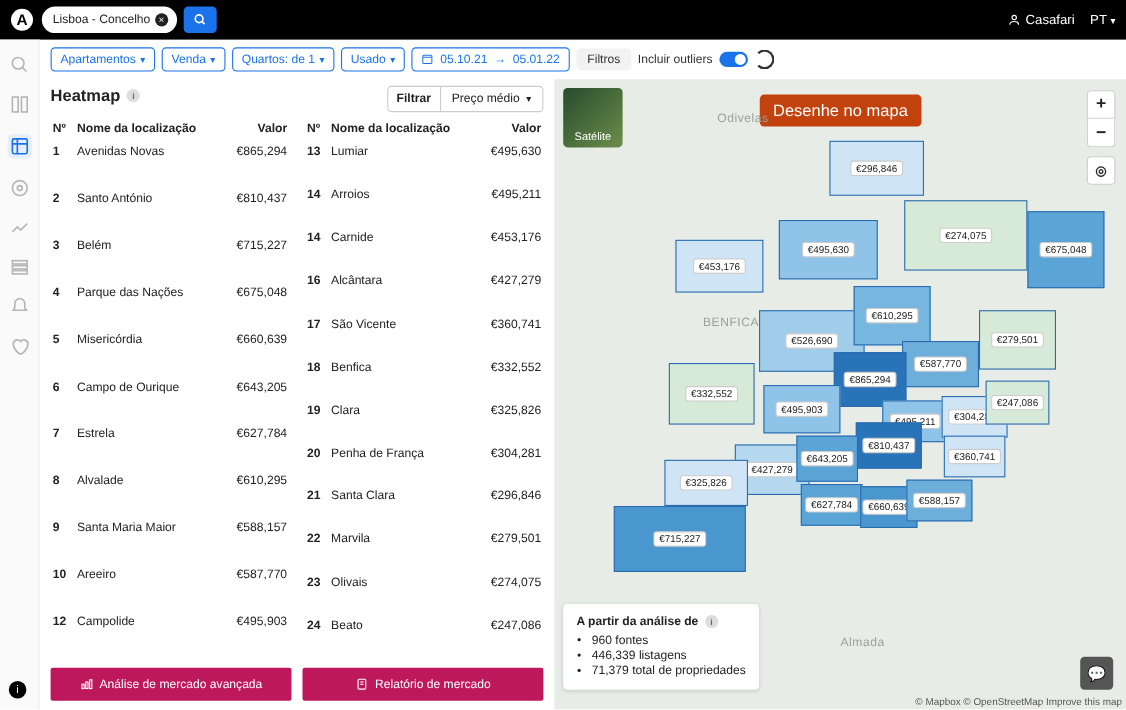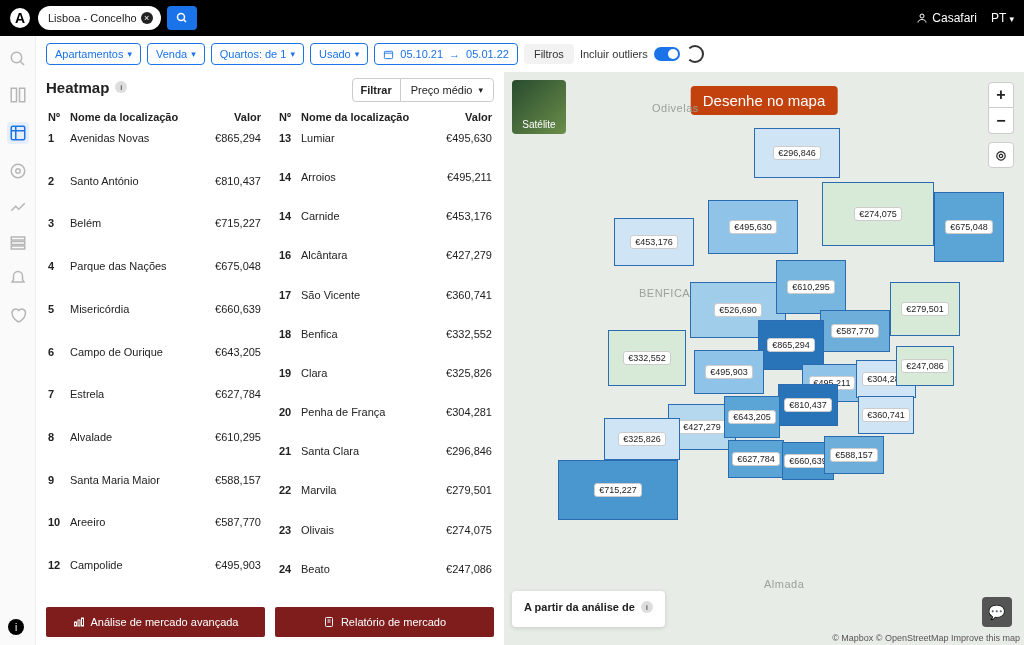--- a/index.html
+++ b/index.html
@@ -14,42 +14,42 @@
 .top-right { margin-left: auto; display: flex; align-items: center; gap: 14px; color: #fff; font-size: 12px; justify-content: center; }
 .top-right .user { display: flex; align-items: center; gap: 4px; }
 .app-body { display: flex; height: calc(100% - 36px); }
 .sidebar { width: 36px; background: #fafafa; display: flex; flex-direction: column; padding-top: 14px; align-items: center; gap: 18px; border-right: 1px solid #eee; }
 .sidebar .icon { width: 18px; height: 18px; opacity: .45; }
 .sidebar .icon.active { background: #e6eefc; border-radius: 4px; padding: 2px; opacity: 1; width: 22px; height: 22px; display: flex; align-items: center; justify-content: center; }
 .main { flex: 1; display: flex; flex-direction: column; }
 .filter-row { height: 36px; display: flex; align-items: center; padding: 0 10px; gap: 6px; }
 .chip { border: 1px solid #1a73e8; border-radius: 4px; color: #1a73e8; font-size: 11px; padding: 4px 8px; display: inline-flex; align-items: center; gap: 4px; }
 .chip .caret { font-size: 9px; }
-.chip.date { display: inline-flex; align-items: flex-end; gap: 6px; }
+.chip.date { display: inline-flex; align-items: flex-start; gap: 6px; }
 .ghost-chip { background: #f2f2f2; border-radius: 4px; font-size: 11px; padding: 4px 10px; color: #333; }
 .toggle-wrap { font-size: 11px; color: #333; display: flex; align-items: center; gap: 6px; }
 .toggle { width: 26px; height: 14px; background: #1a73e8; border-radius: 7px; position: relative; }
 .toggle::after { content: ''; width: 10px; height: 10px; background: #fff; border-radius: 50%; position: absolute; top: 2px; right: 2px; }
 .refresh { width: 18px; height: 18px; border: 2px solid #333; border-radius: 50%; border-left-color: transparent; display: inline-block; }
 .content { flex: 1; display: flex; min-height: 0; }
 .left-panel { width: 468px; padding: 6px 10px 8px; display: flex; flex-direction: column; }
 .left-panel h2 { font-size: 15px; font-weight: 700; margin-bottom: 6px; display: flex; align-items: center; gap: 6px; }
 .info-icon { width: 12px; height: 12px; background: #ddd; border-radius: 50%; display: inline-flex; align-items: center; justify-content: center; font-size: 8px; color: #666; }
 .header-row { display: flex; justify-content: space-between; align-items: center; position: relative; margin-bottom: 6px; }
 .filter-panel { display: flex; border: 1px solid #ccc; border-radius: 4px; overflow: hidden; font-size: 11px; }
 .filter-panel .flabel { padding: 5px 8px; border-right: 1px solid #ccc; font-weight: 700; }
 .filter-panel .fsel { padding: 5px 10px; display: flex; align-items: center; gap: 6px; }
 .tables { display: flex; gap: 14px; flex: 1; font-size: 11px; }
 .tables table { width: 100%; border-collapse: collapse; }
 .tables th { font-weight: 700; text-align: left; padding: 3px 2px 6px; font-size: 11px; }
 .tables th.num, .tables td.num { text-align: left; width: 22px; }
 .tables th.val, .tables td.val { text-align: right; }
 .tables td { padding: 3px 2px; vertical-align: top; }
 .buttons-row { display: flex; gap: 10px; margin-top: auto; padding-top: 8px; }
-.cta { flex: 1; background: #7f1d1d; color: #fff; font-size: 11px; padding: 9px; text-align: center; border-radius: 2px; display: flex; align-items: center; justify-content: center; gap: 6px; }
+.cta { flex: 1; background: #be185d; color: #fff; font-size: 11px; padding: 9px; text-align: center; border-radius: 2px; display: flex; align-items: center; justify-content: center; gap: 6px; }
 .map { flex: 1; position: relative; background: #e8ece6; overflow: hidden; }
 .map-bg-label { position: absolute; color: #9aa29a; font-size: 11px; font-weight: 300; letter-spacing: .5px; }
 .district { position: absolute; border: 1px solid #2b6cb0; display: flex; align-items: center; justify-content: center; }
 .district .label { background: #fff; border: 1px solid #ccc; border-radius: 3px; font-size: 9px; padding: 1px 4px; white-space: nowrap; }
 .sat-chip { position: absolute; top: 8px; left: 8px; width: 54px; height: 54px; border-radius: 4px; background: linear-gradient(135deg,#284b2e,#6b8e4a); display: flex; align-items: flex-end; justify-content: center; color: #fff; font-size: 10px; padding-bottom: 4px; }
 .draw-btn { position: absolute; top: 14px; left: 50%; transform: translateX(-50%); background: #c2410c; color: #fff; font-size: 15px; padding: 6px 12px; border-radius: 4px; }
 .map-ctrl { position: absolute; top: 10px; right: 10px; display: flex; flex-direction: column; gap: 0; }
 .map-ctrl .mbtn { width: 26px; height: 26px; background: #fff; border: 1px solid #ccc; display: flex; align-items: center; justify-content: center; font-size: 16px; font-weight: bold; }
 .map-ctrl .mbtn:first-child { border-radius: 4px 4px 0 0; }
 .map-ctrl .mbtn:nth-child(2) { border-top: none; border-radius: 0 0 4px 4px; }
@@ -347,20 +347,25 @@
           <div class="mbtn">+</div>
           <div class="mbtn">−</div>
           <div class="mbtn loc">◎</div>
         </div>
 
         <div class="analysis-box">
           <b>
               <span>A partir da análise de</span>
               <span class="info-icon">i</span>
             </b>
+          <ul id="analysis-list">
+              <li>960 fontes</li>
+              <li>446,339 listagens</li>
+              <li>71,379 total de propriedades</li>
+            </ul>
         </div>
         <div class="chat-fab">💬</div>
         <div class="attrib">© Mapbox © OpenStreetMap  Improve this map</div>
       <div class="map-bg-label" style="left: 148px; top: 30px;">Odivelas</div>
           <div class="map-bg-label" style="left: 350px; top: 120px;">OLIVAIS</div>
           <div class="map-bg-label" style="left: 135px; top: 215px;">BENFICA</div>
           <div class="map-bg-label" style="left: 130px; top: 170px;">CARNIDE</div>
           <div class="map-bg-label" style="left: 278px; top: 190px;">ALVALADE</div>
           <div class="map-bg-label" style="left: 260px; top: 506px; text-align: center;">Almada</div>
           <div class="district" style="left: 250px; top: 56px; width: 86px; height: 50px; background: rgb(207, 229, 245);">

